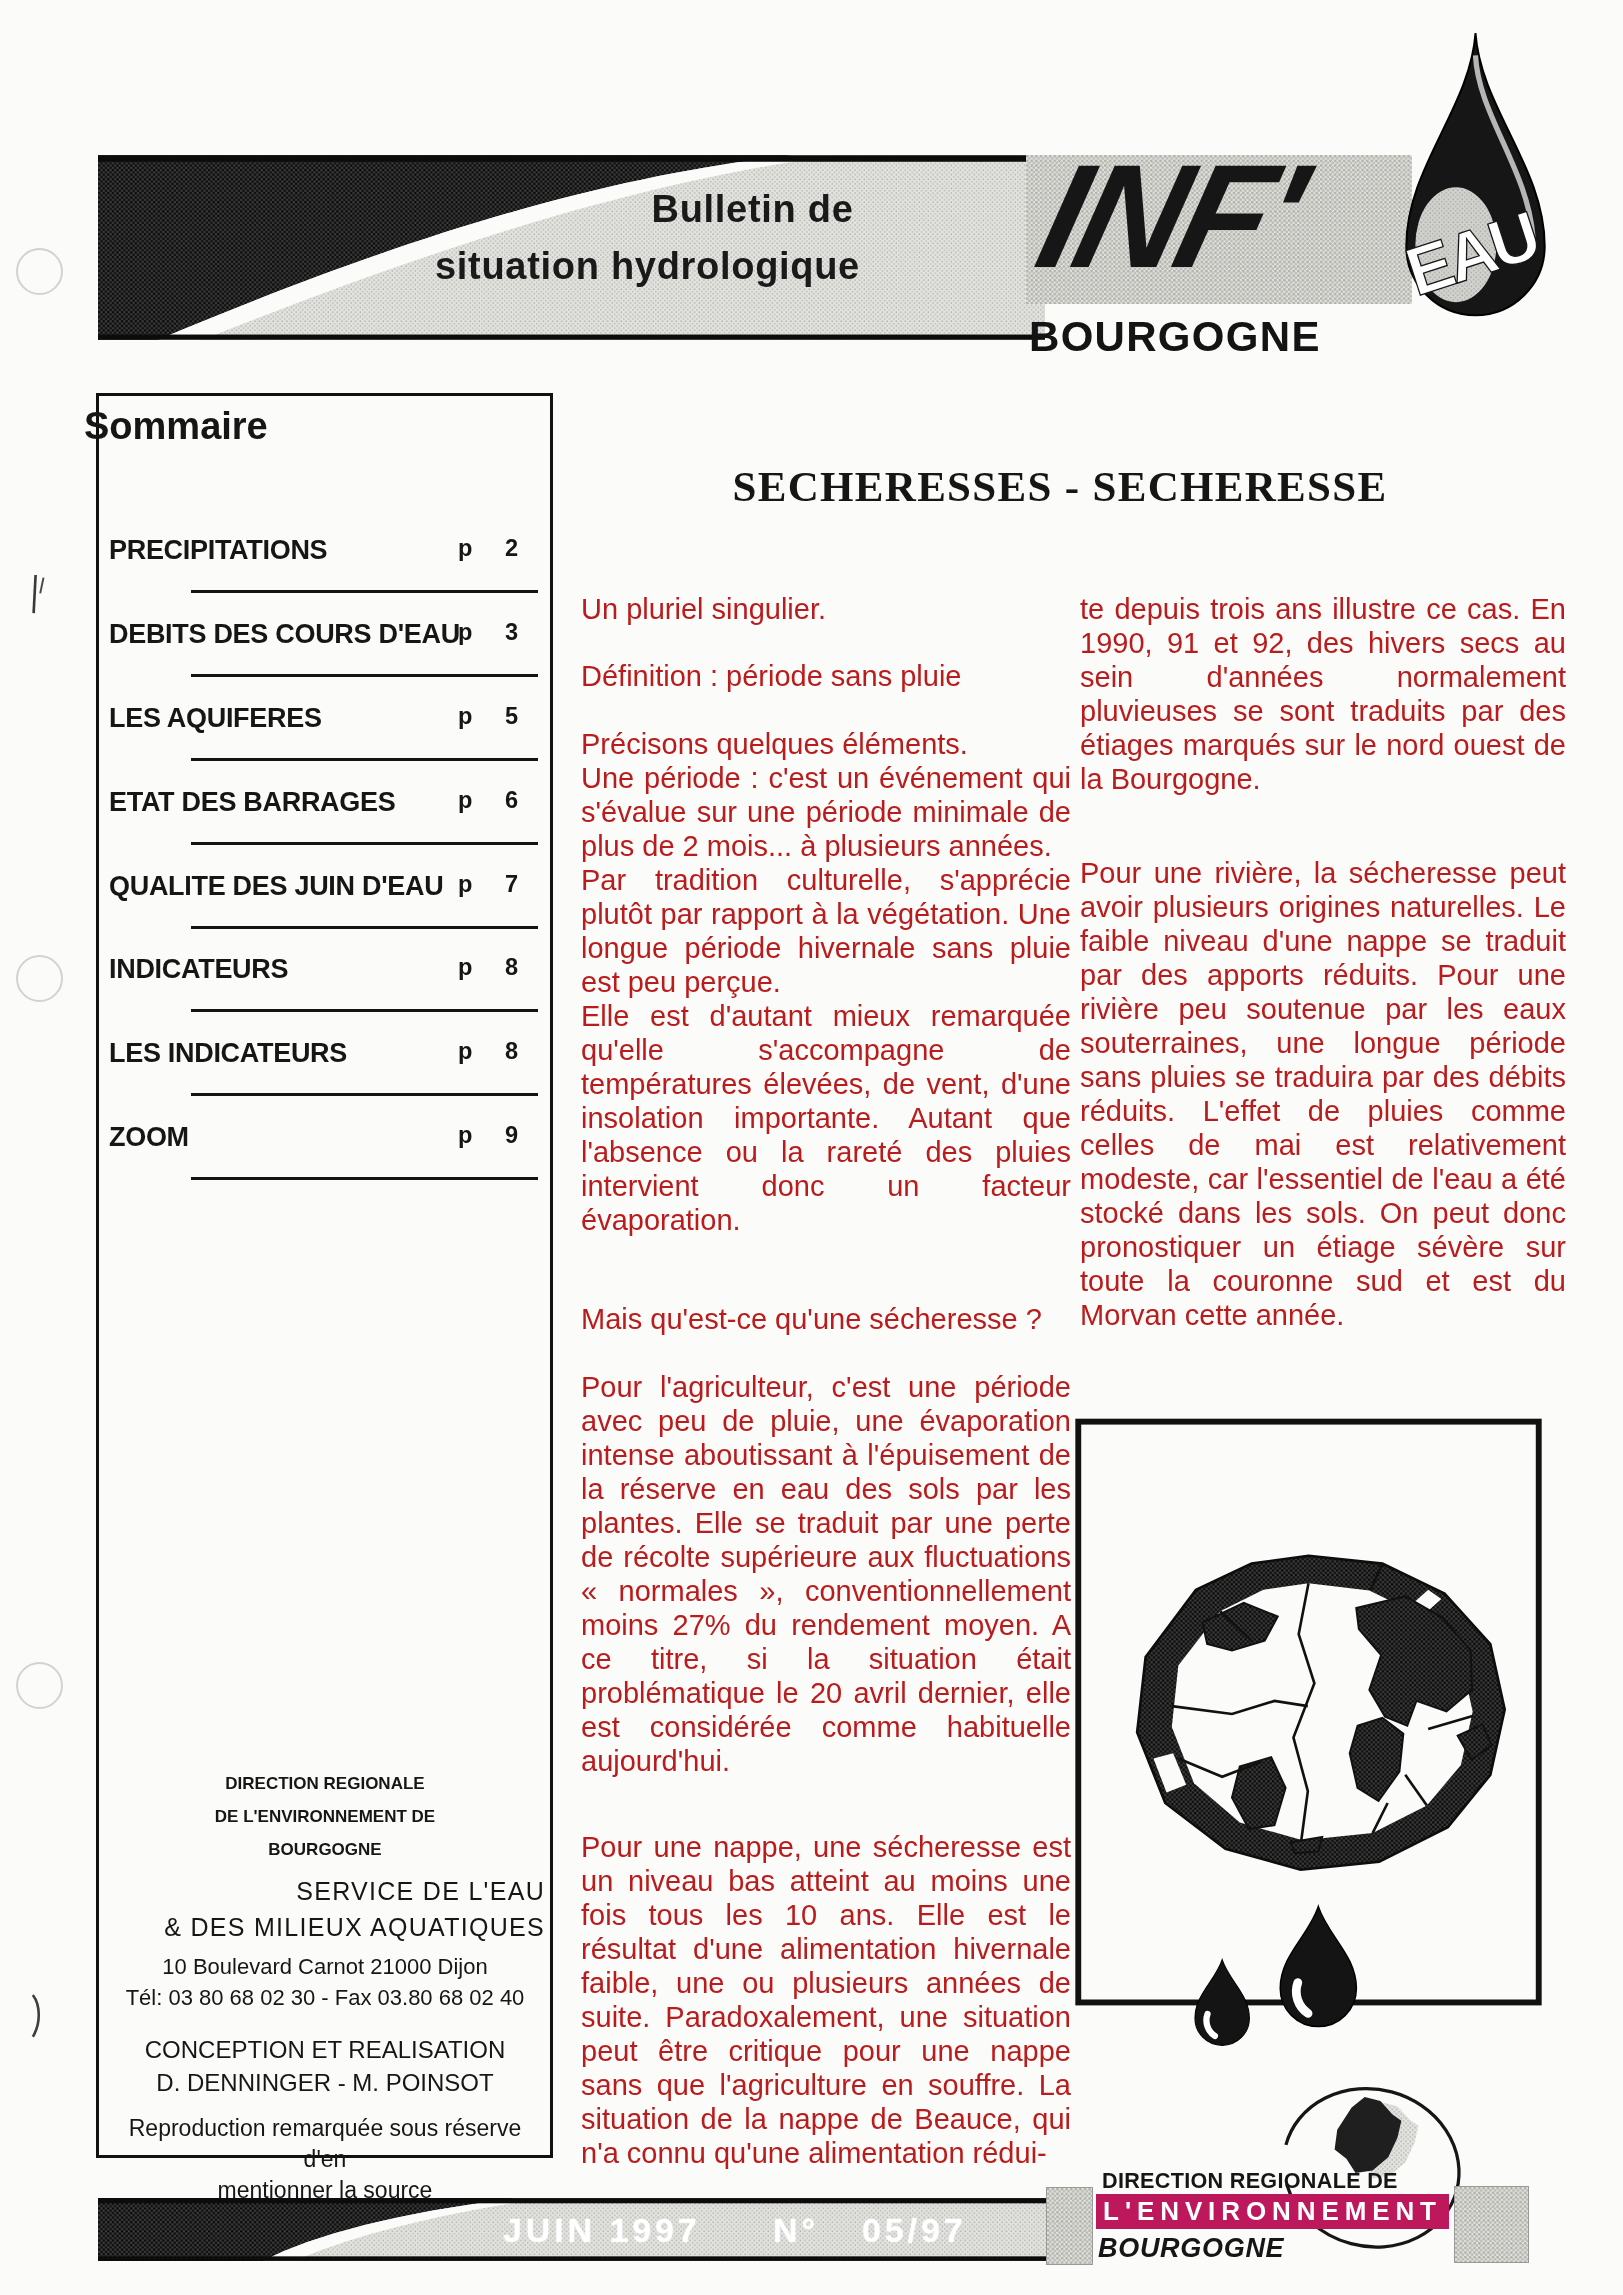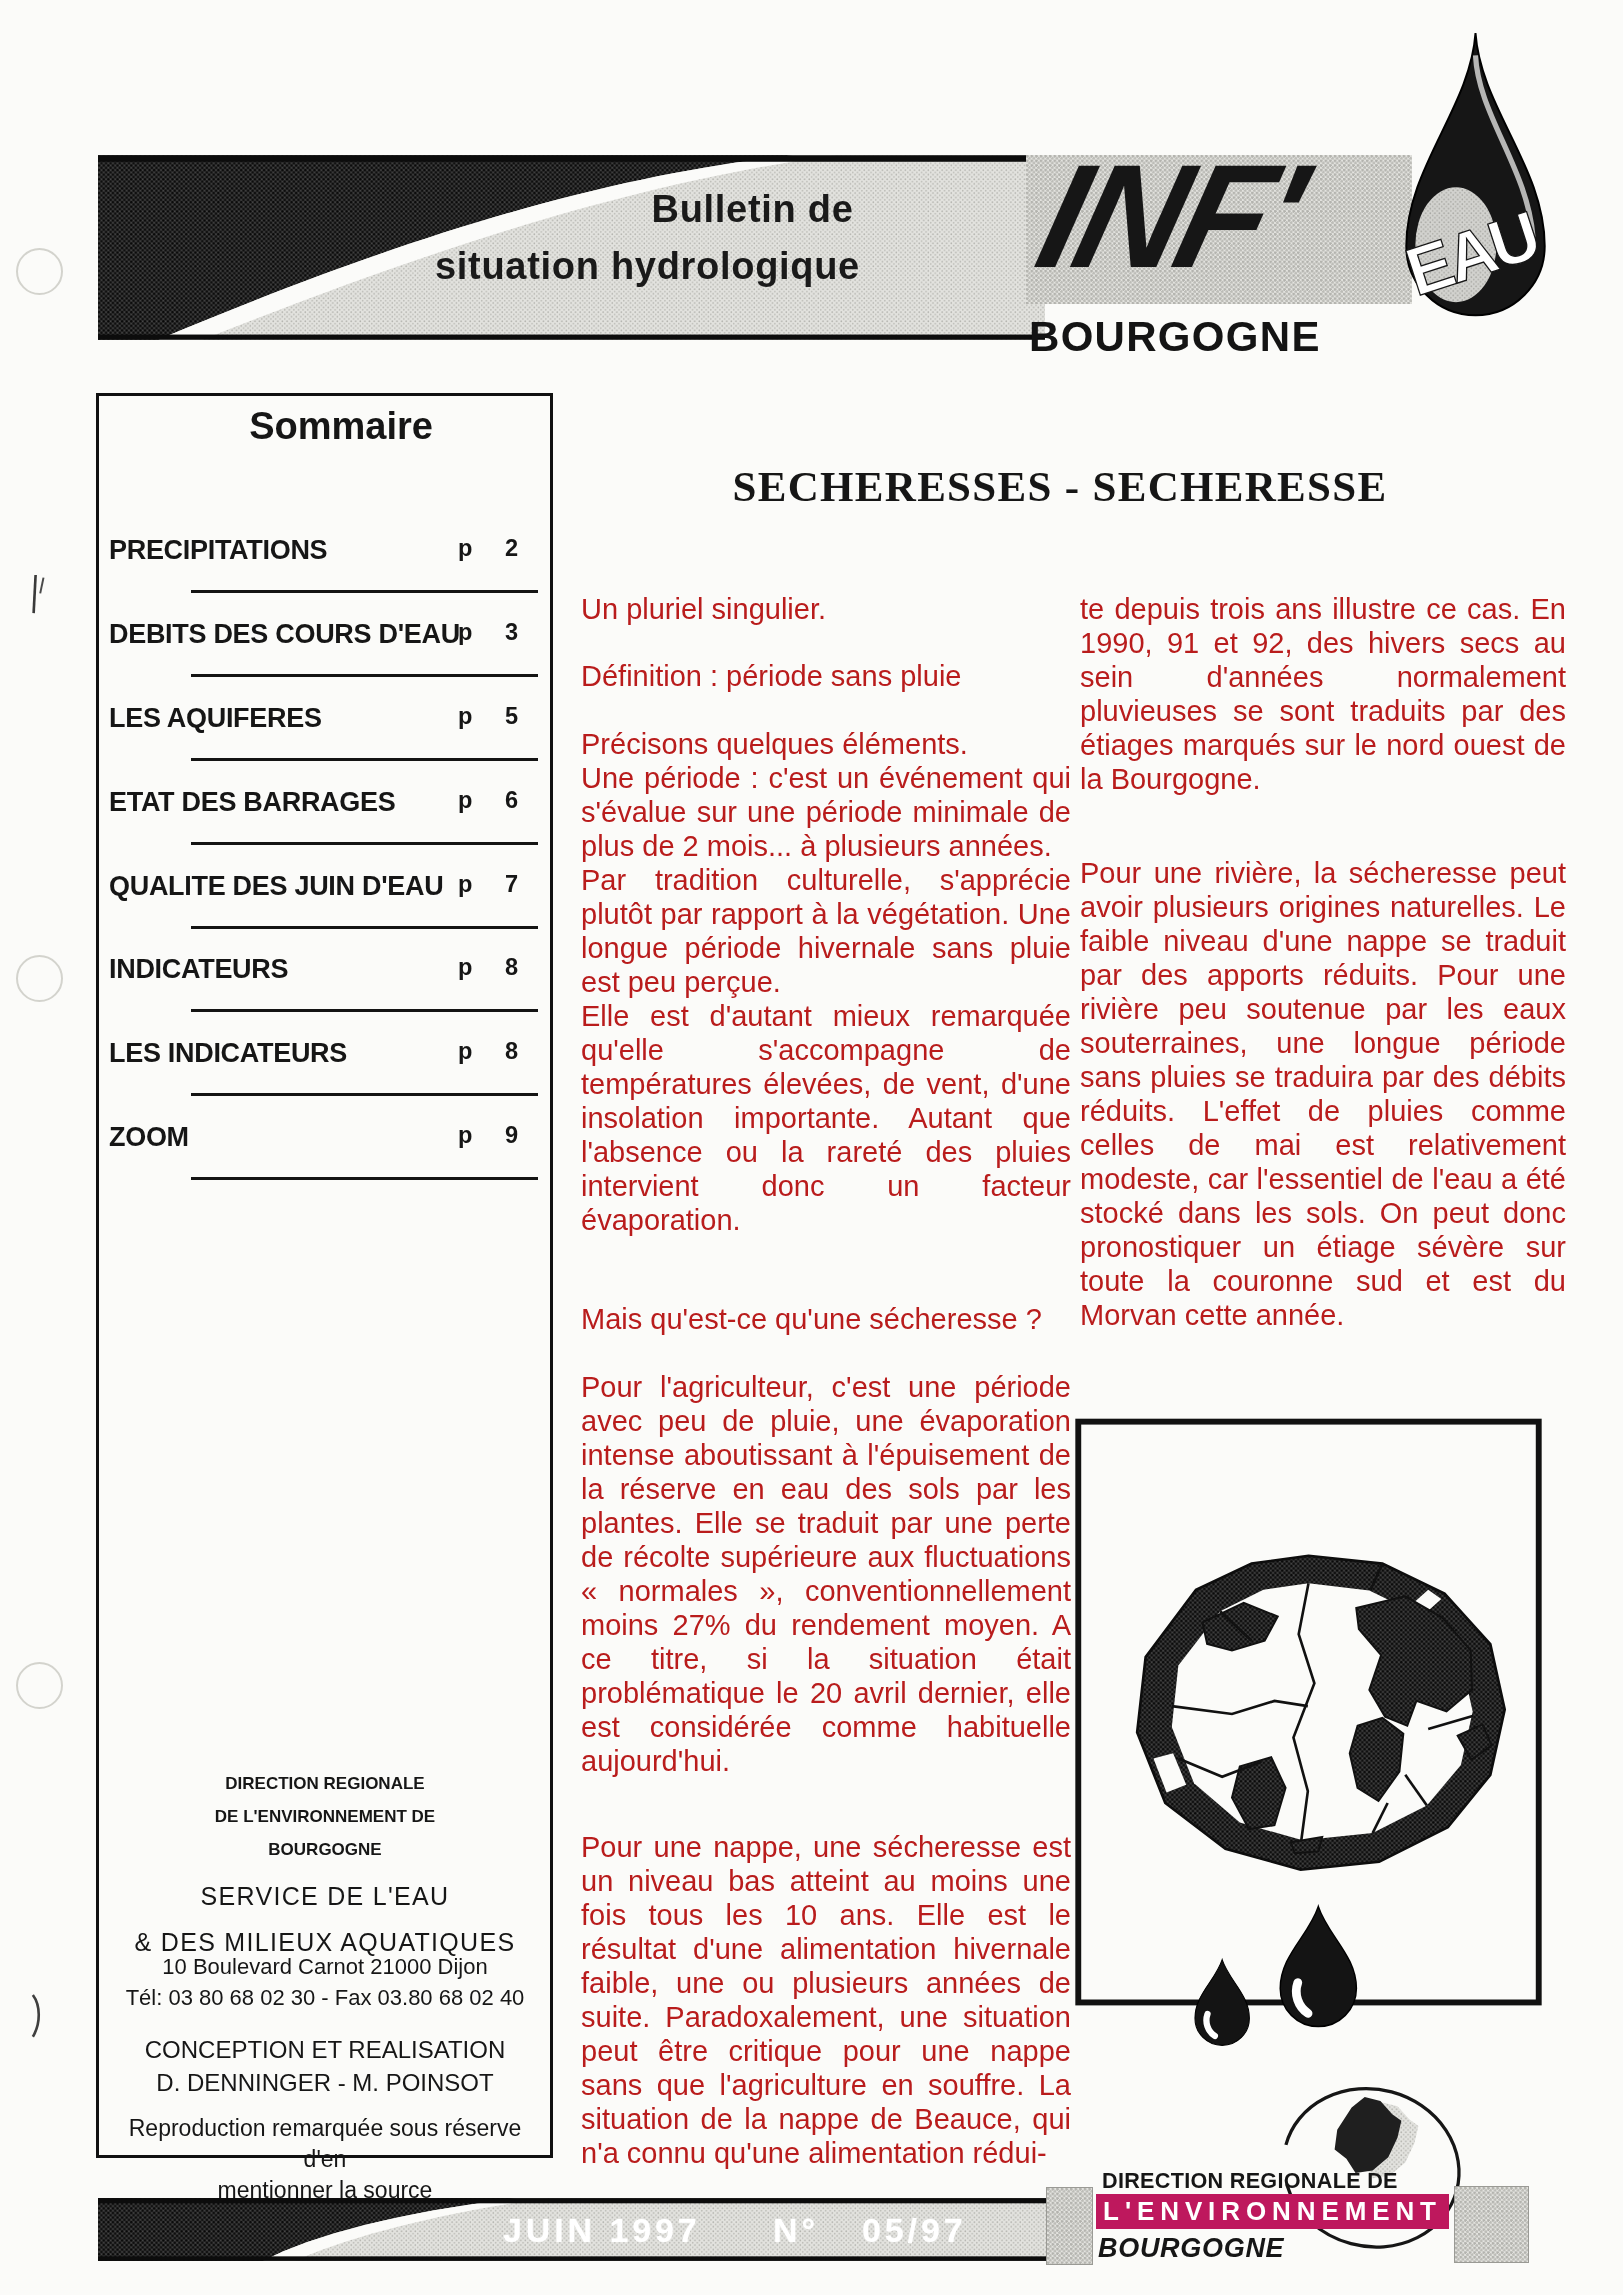--- a/index.html
+++ b/index.html
@@ -26,30 +26,30 @@
   .bt2{left:196px; top:245px; width:903px; text-align:center;}
   .inf-box{left:1026px; top:155px; width:386px; height:149px;}
   .inf-script{left:1041px; top:131px; width:367px; height:196px;
     font-style:italic; font-weight:900; font-size:147px; line-height:170px;
     transform:skewX(-14deg); color:#161616; letter-spacing:-5.2px;}
   .region-name{left:1029px; top:313px; width:445px; font-weight:900;
     font-size:42px; letter-spacing:1.3px; color:#141414;}
   
   .toc-box{left:96px; top:393px; width:457px; height:1765px;
     border:3.3px solid #111; box-sizing:border-box;}
-  .toc-title{left:112px; top:405px; width:458px; text-align:center;
+  .toc-title{left:84px; top:405px; width:458px; text-align:left;
     font-size:38px; font-weight:800;}
   .toc-label{font-size:27px; font-weight:bold; letter-spacing:-0.3px; white-space:nowrap;}
   .toc-p{font-size:23.6px; font-weight:bold;}
   .toc-num{font-size:23.6px; font-weight:bold;}
   .toc-line{height:2.6px; background:#141414;}
   
   .pub{text-align:center; white-space:pre-line;}
   .pub-org{left:105px; top:1767px; width:440px; font-size:17px; font-weight:bold; line-height:33px;}
-  .pub-serv{left:105px; top:1873px; width:440px; font-size:25px; letter-spacing:1.3px; line-height:46px;}
+  .pub-serv{left:105px; top:1873px; width:440px; font-size:25px; letter-spacing:1.3px; line-height:36px;text-align:right;}
   .pub-addr{left:105px; top:1954px; width:440px; font-size:22px;}
   .pub-tel{left:105px; top:1985px; width:440px; font-size:22px;}
   .pub-cred{left:105px; top:2033px; width:440px; font-size:24px; line-height:33px;}
   .pub-repro{left:105px; top:2113px; width:440px; font-size:23px; line-height:31px;}
   
   .art-title{left:579px; top:462px; width:962px; text-align:center;
     font-family:"Liberation Serif", serif; font-weight:bold; font-size:43px; letter-spacing:1.3px;}
   .col{font-size:29px; line-height:34px; text-align:justify; color:#b91c1c;}
   .col p{margin:0; white-space:pre-line;}
   .col-1{left:581px; top:592px; width:490px;}

